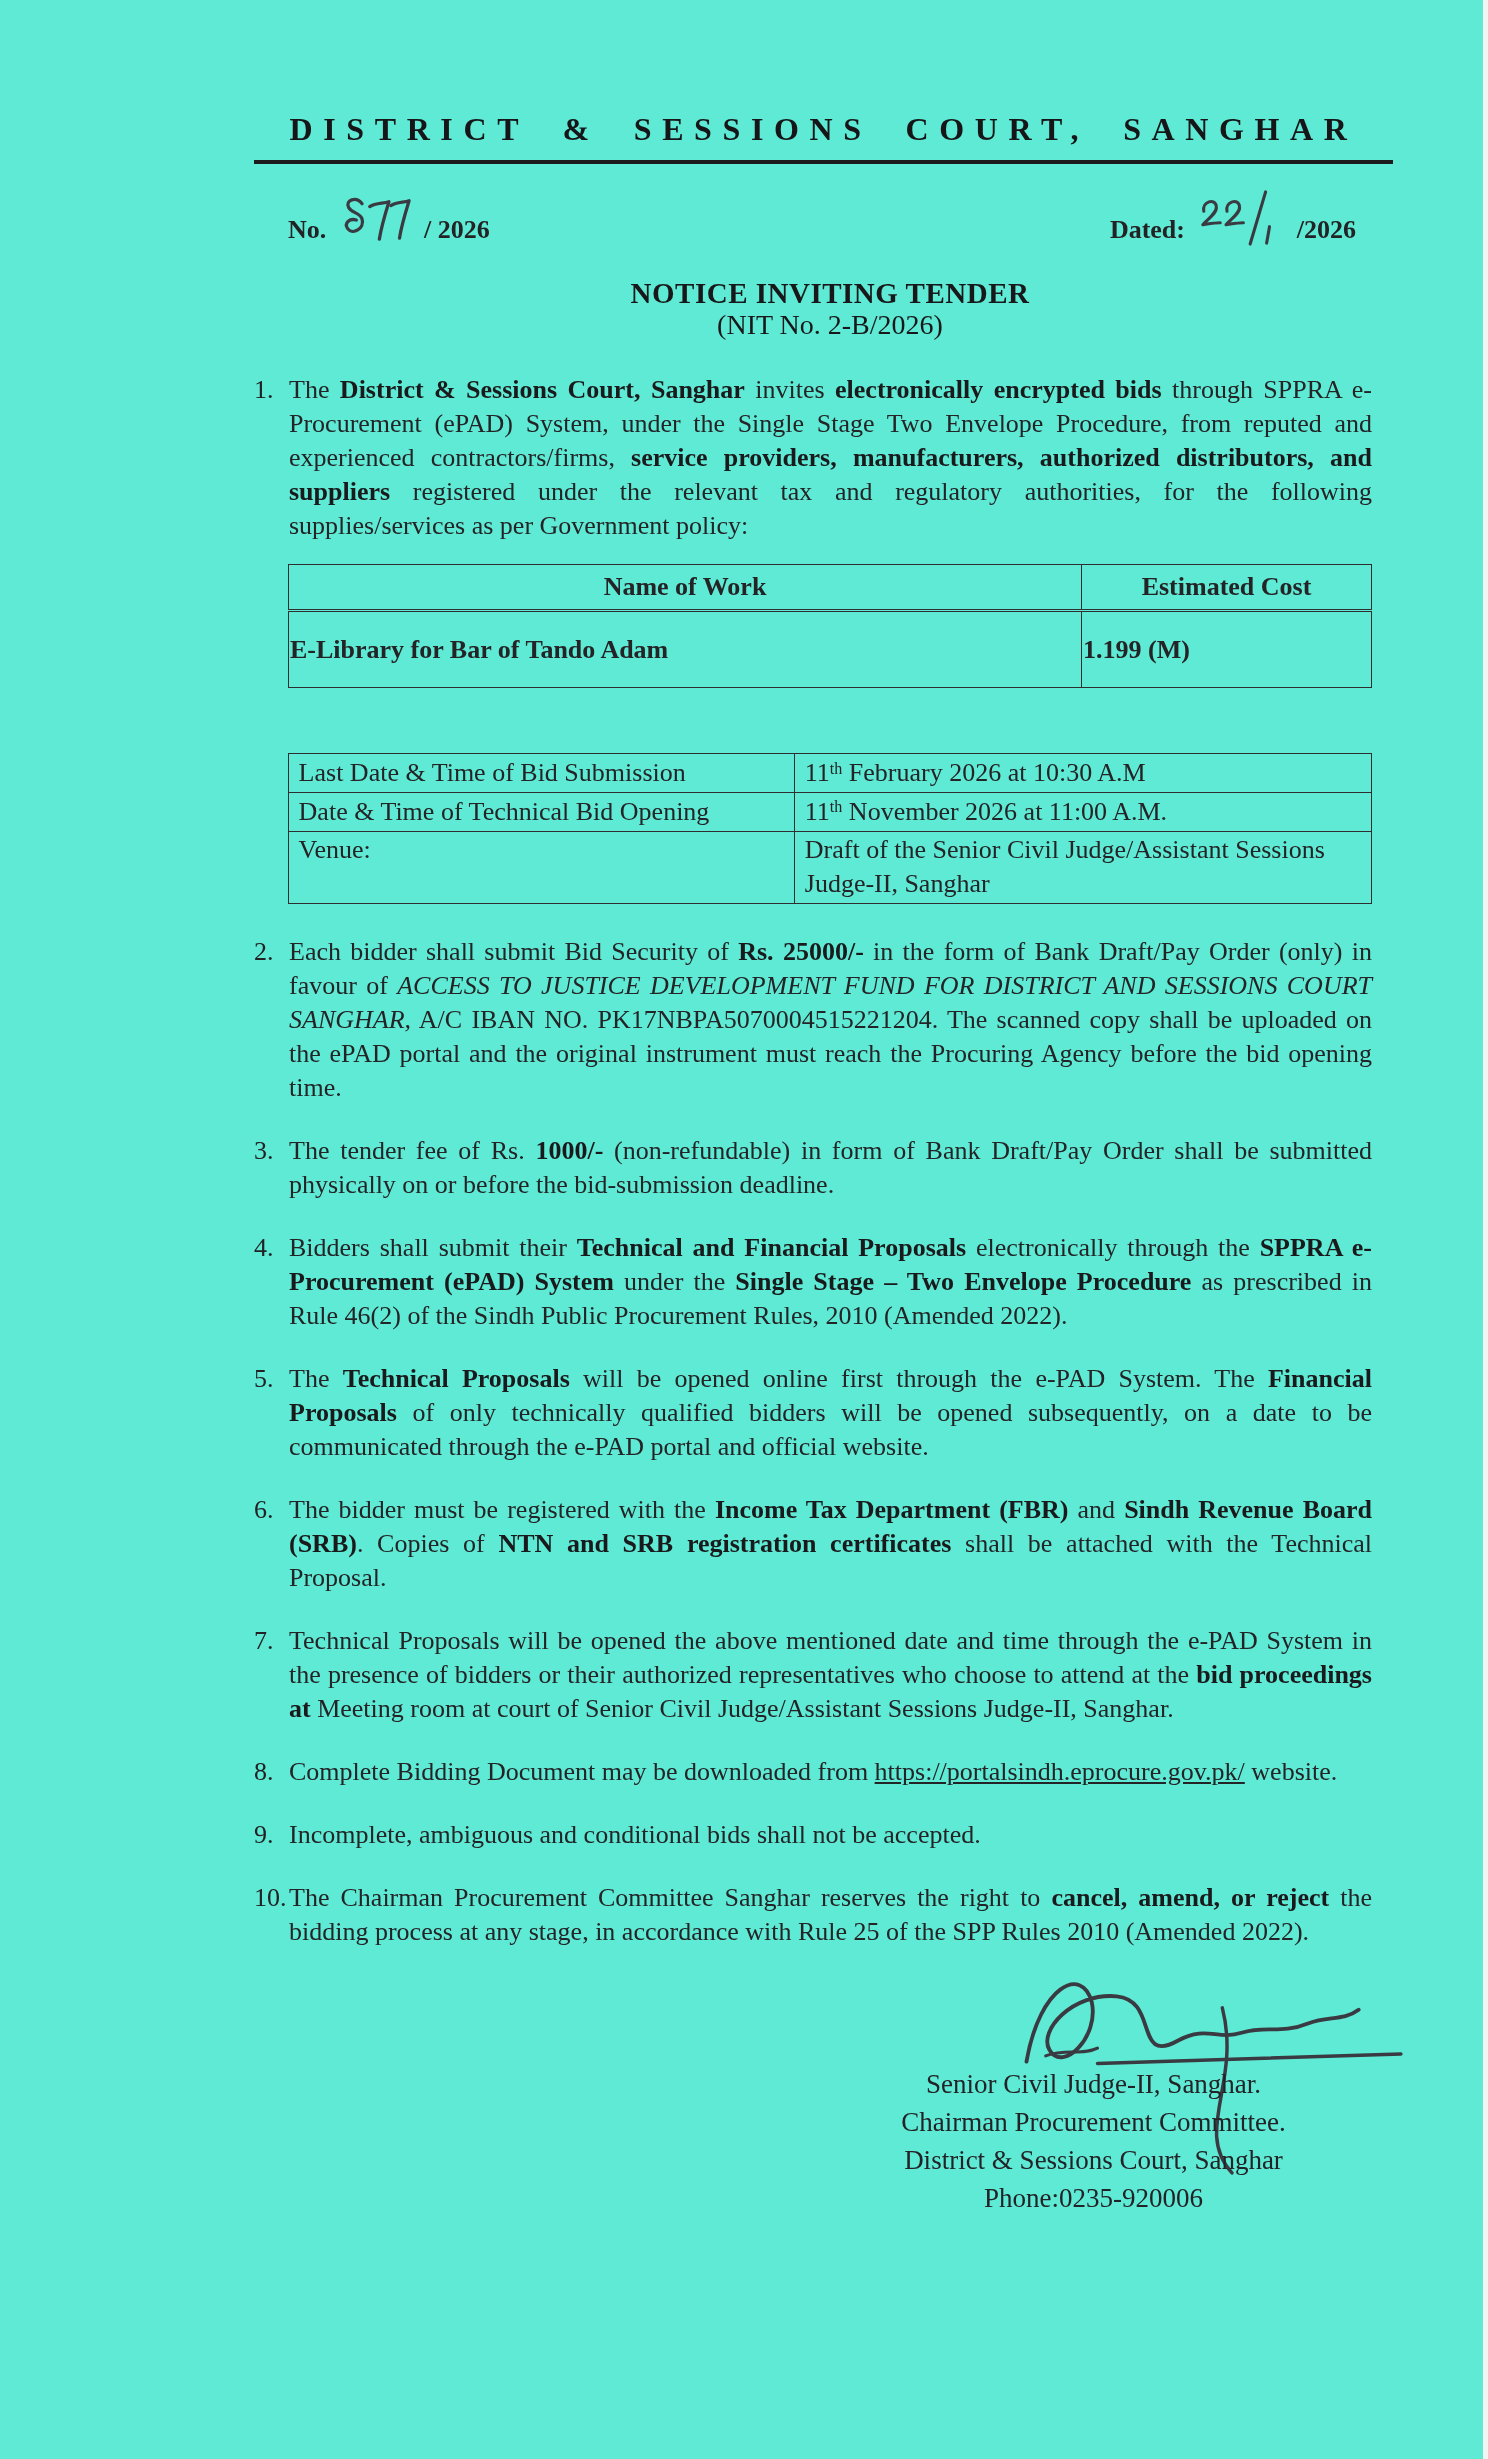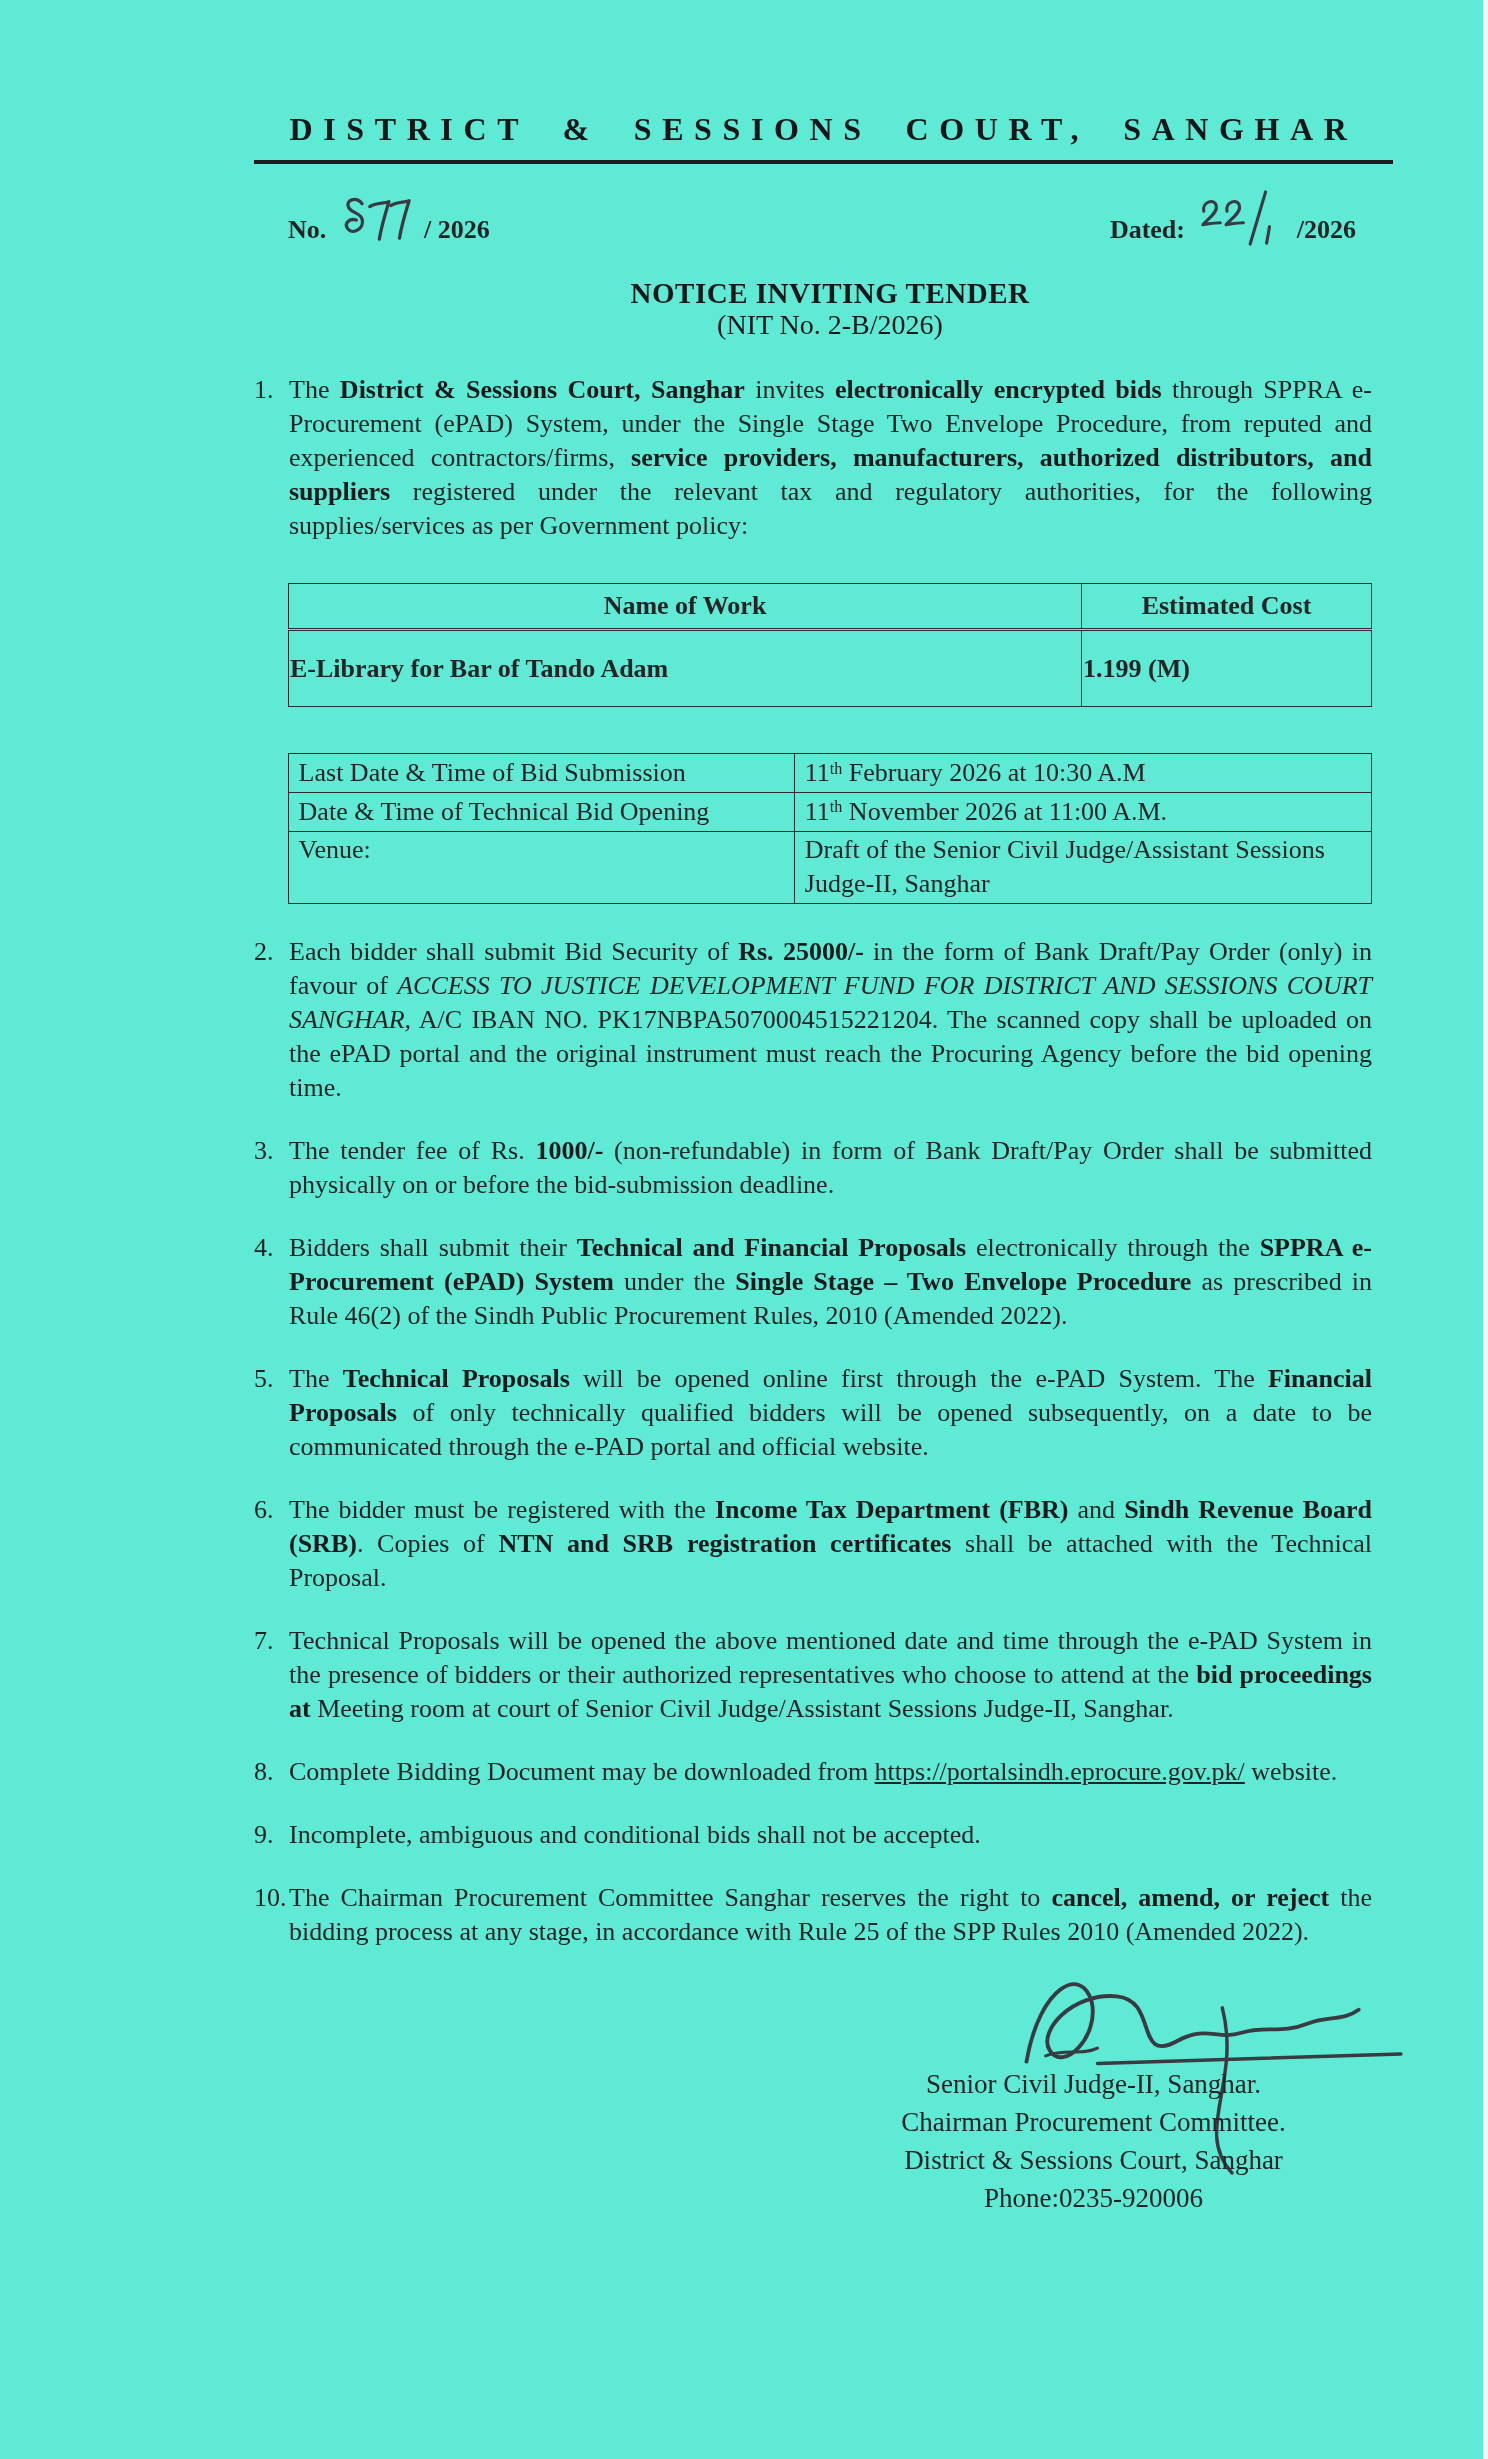--- a/index.html
+++ b/index.html
@@ -49,21 +49,21 @@
   .s-b{font-weight:700;color:#1a1a1c;}
   .s-i{font-style:italic;}
   .s-u{text-decoration:underline;}
   .s-sup{font-size:0.62em;position:relative;top:-0.45em;line-height:0;}
   
   table.doc{border-collapse:collapse;width:1084px;table-layout:fixed;}
   table.doc td,table.doc th{
     border:1.9px solid #2e2e30;font-size:26px;color:#242427;
     font-weight:400;
   }
-  #work-table{top:583px;left:288px;}
+  #work-table{top:564px;left:288px;}
   #work-table th{height:42px;font-weight:700;text-align:center;}
   #work-table td{height:73px;font-weight:bold;}
   #work-table th:first-child,#work-table td:first-child{width:790px;}
   #work-table th{border-bottom:3.8px double #2e2e30;}
   .work-name{font-weight:700;}
   #schedule-table{top:753px;left:288px;}
   #schedule-table td{padding:1.9px 9.6px;vertical-align:top;line-height:34px;margin-top:44px;}
   #schedule-table td:first-child{width:486px;}
   
   #signature-svg{left:990px;top:1948px;}

